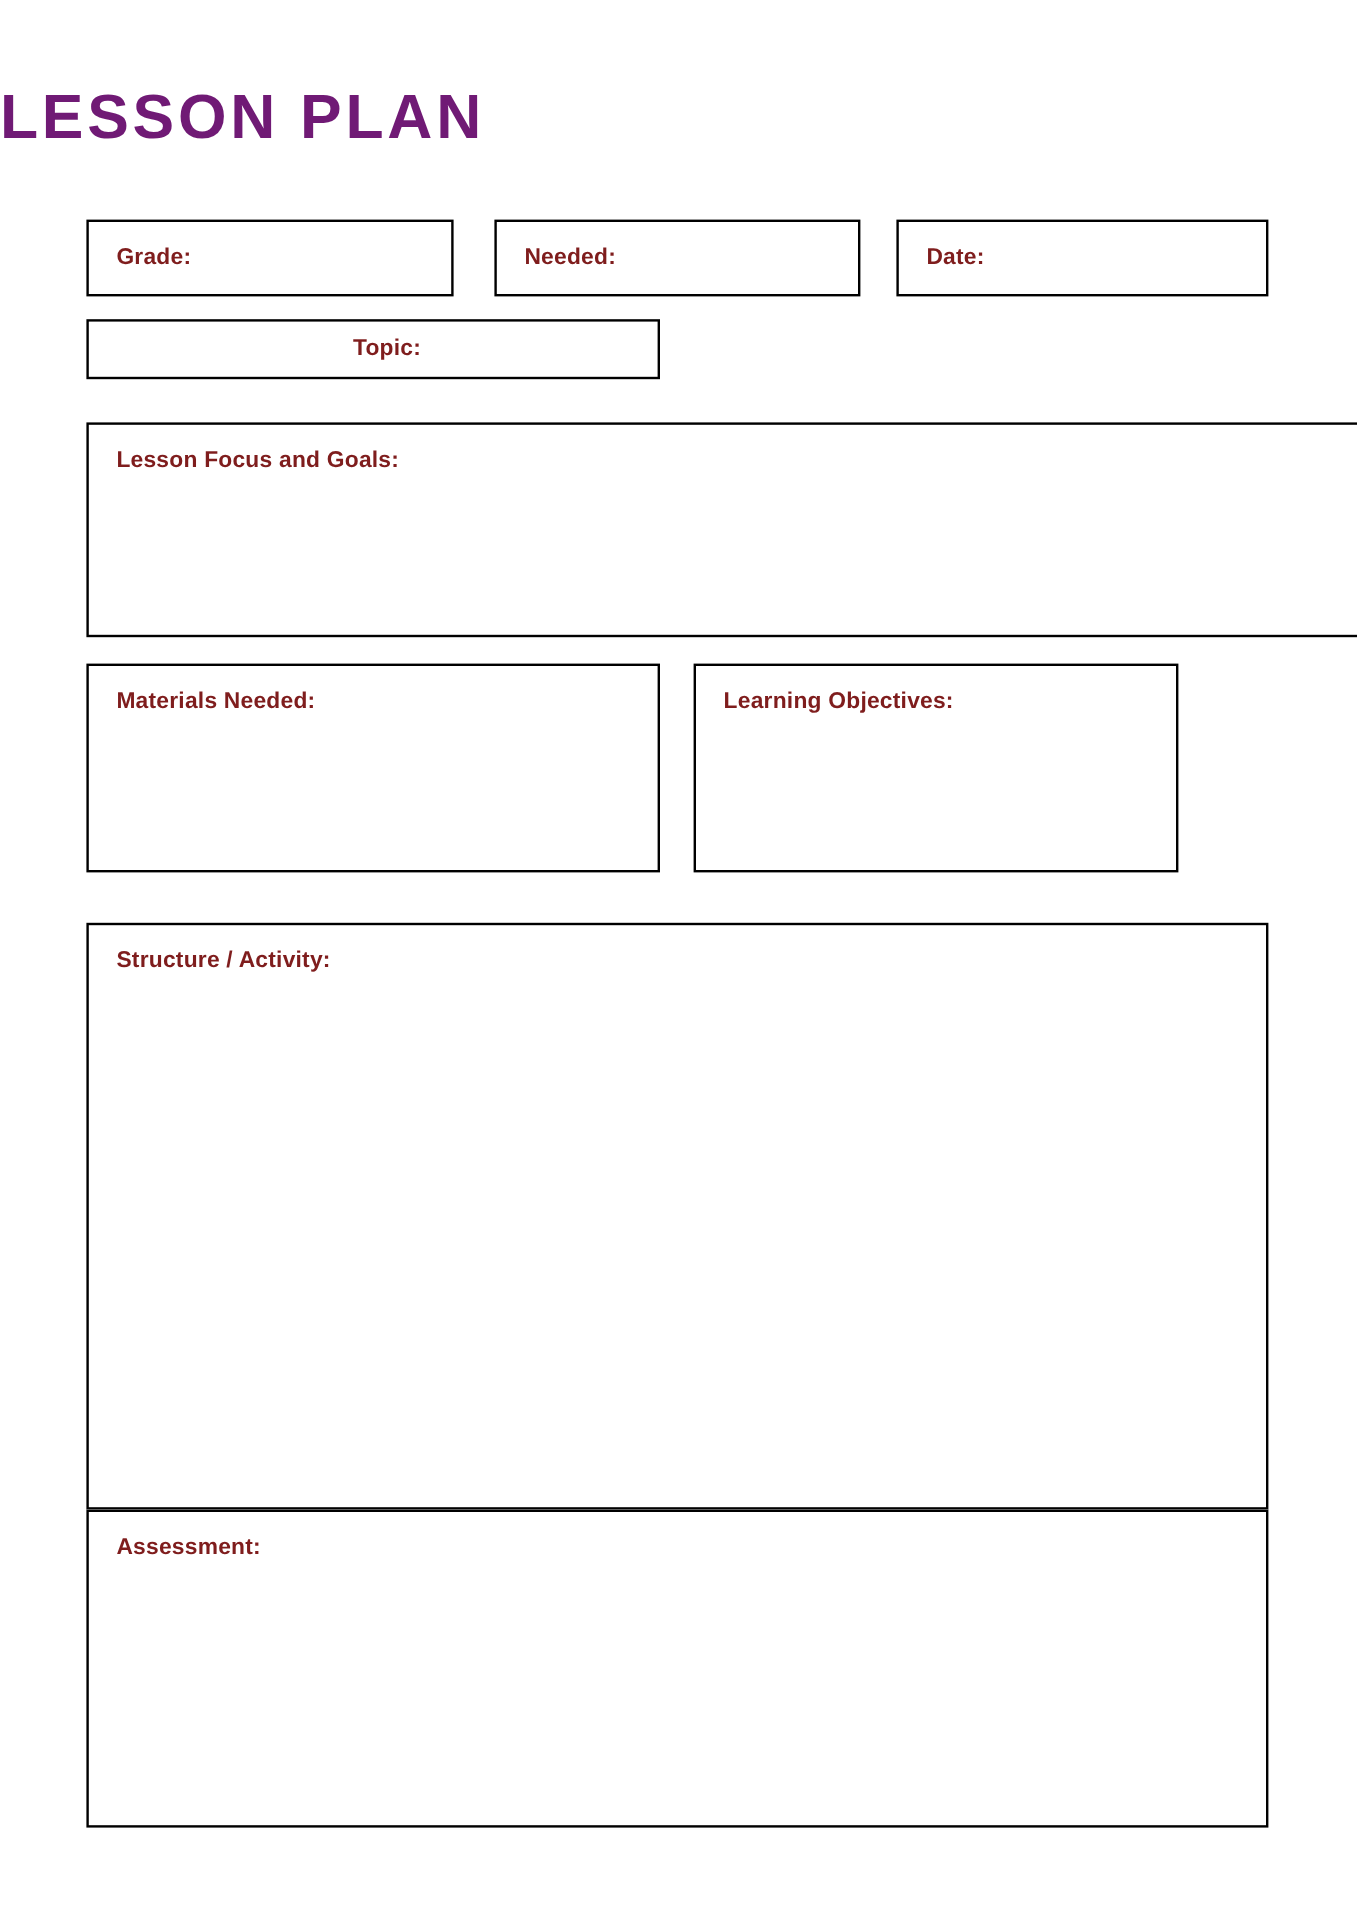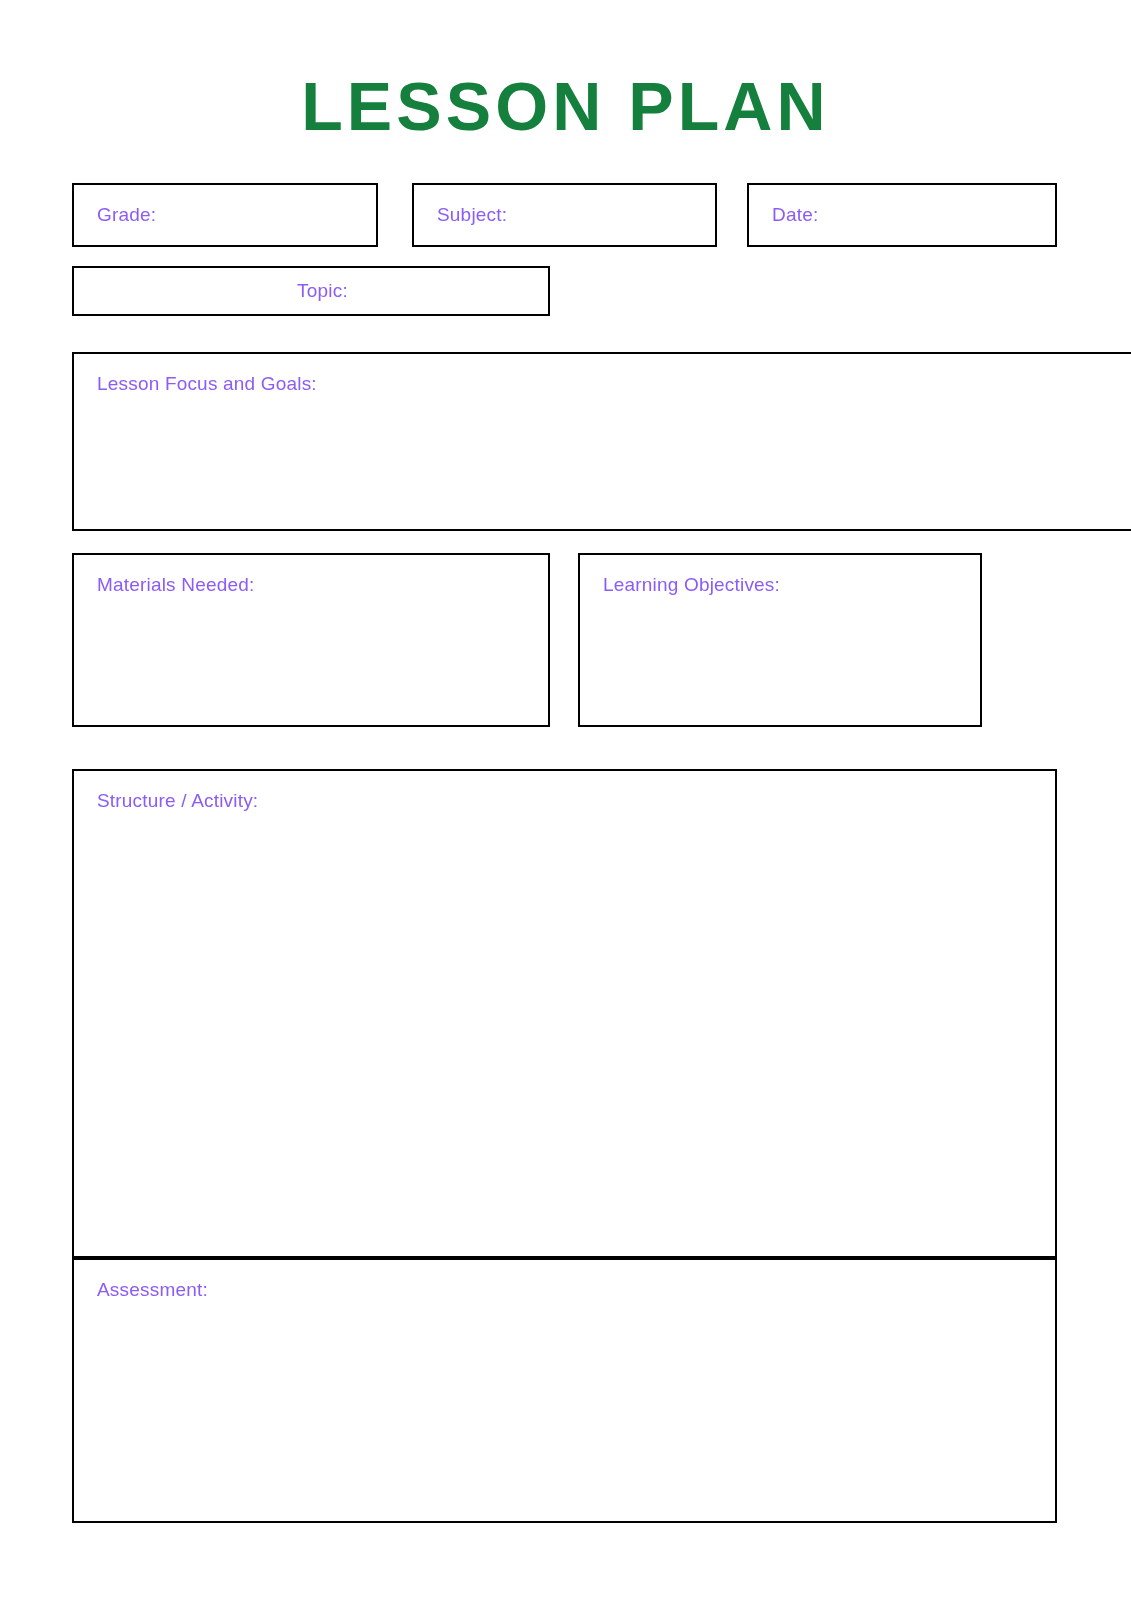--- a/index.html
+++ b/index.html
@@ -14,38 +14,37 @@
     background: #ffffff;
     font-family: "Liberation Sans", "DejaVu Sans", sans-serif;
     color: #111111;
     overflow: hidden;
   }
   .page-title {
     position: absolute;
     left: 0;
     top: 72px;
     width: 1131px;
-    text-align: center;
-    font-size: 68px;
+    font-size: 52px;
     font-weight: 900;
     letter-spacing: 0.06em;
     line-height: 1;
-    color: #15803d;
+    color: #701a75;
     white-space: nowrap;
   }
   .field-box {
     position: absolute;
     background: #ffffff;
     border: 2.5px solid #000000;
     box-sizing: border-box;
   }
   .field-box .label {
     font-size: 19px;
-    font-weight: 400;
-    color: #8b5cf6;
+    font-weight: 700;
+    color: #7f1d1d;
     letter-spacing: 0.01em;
   }
   
   .field-box.inline {
     display: flex;
     align-items: center;
     padding-left: 23px;
   }
   
   .field-box.area {
@@ -78,21 +77,21 @@
 <div id="page">
 
   <div class="page-title">LESSON PLAN</div>
 
   <div id="box-grade" class="field-box inline">
     <span class="label">Grade:</span>
     <span class="input-area"></span>
   </div>
 
   <div id="box-subject" class="field-box inline">
-    <span class="label">Subject:</span>
+    <span class="label">Needed:</span>
     <span class="input-area"></span>
   </div>
 
   <div id="box-date" class="field-box inline">
     <span class="label">Date:</span>
     <span class="input-area"></span>
   </div>
 
   <div id="box-topic" class="field-box inline">
     <span class="label">Topic:</span>

